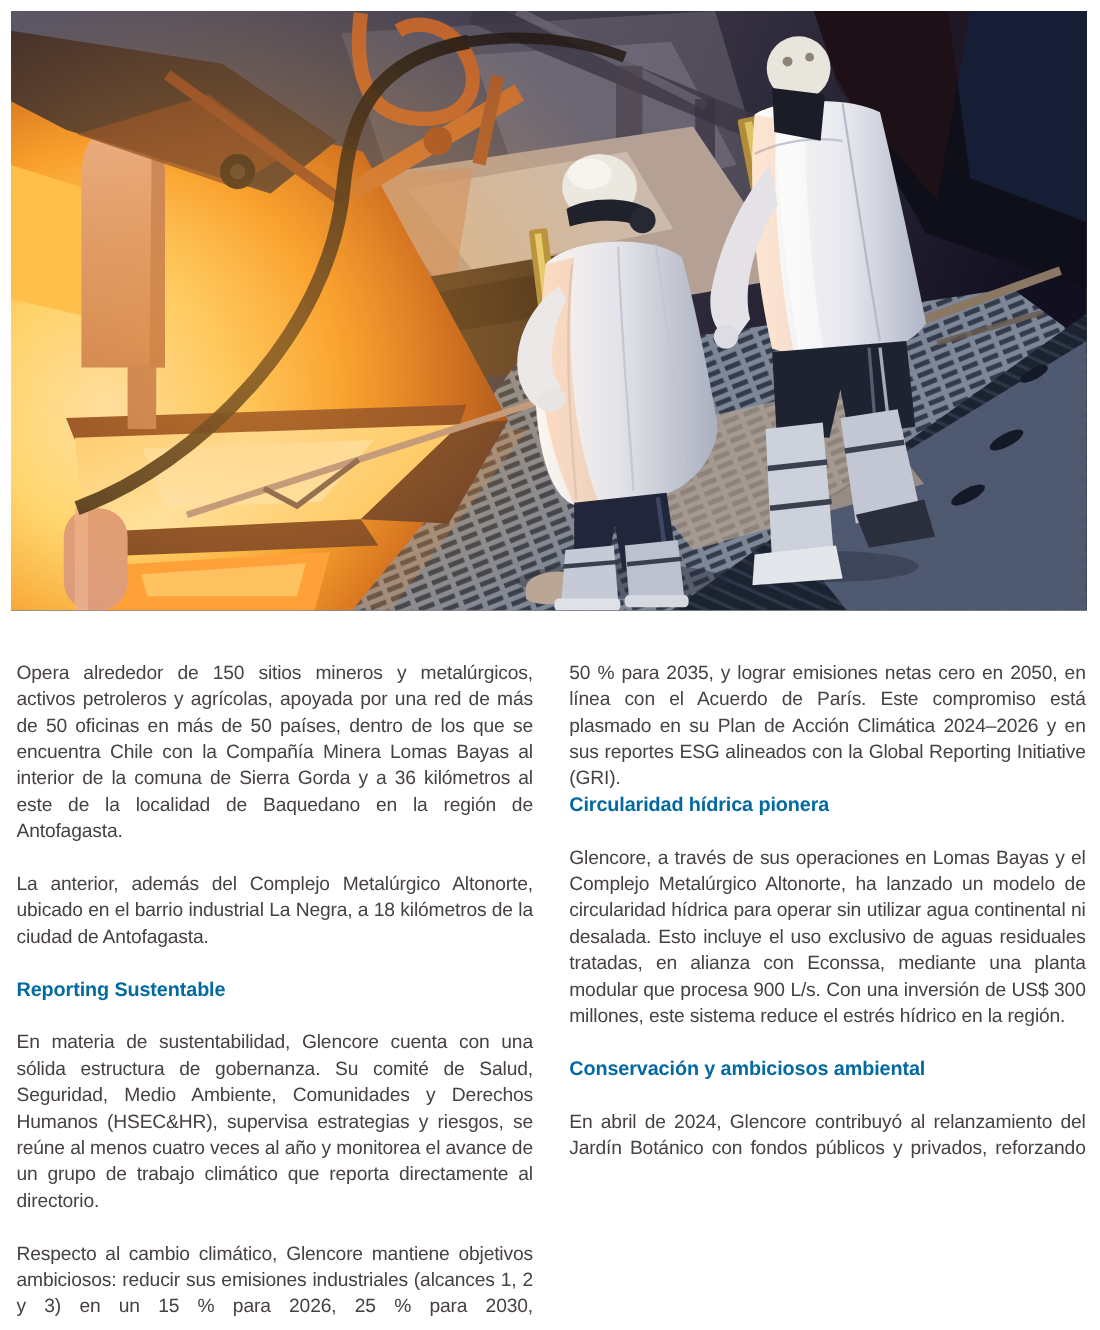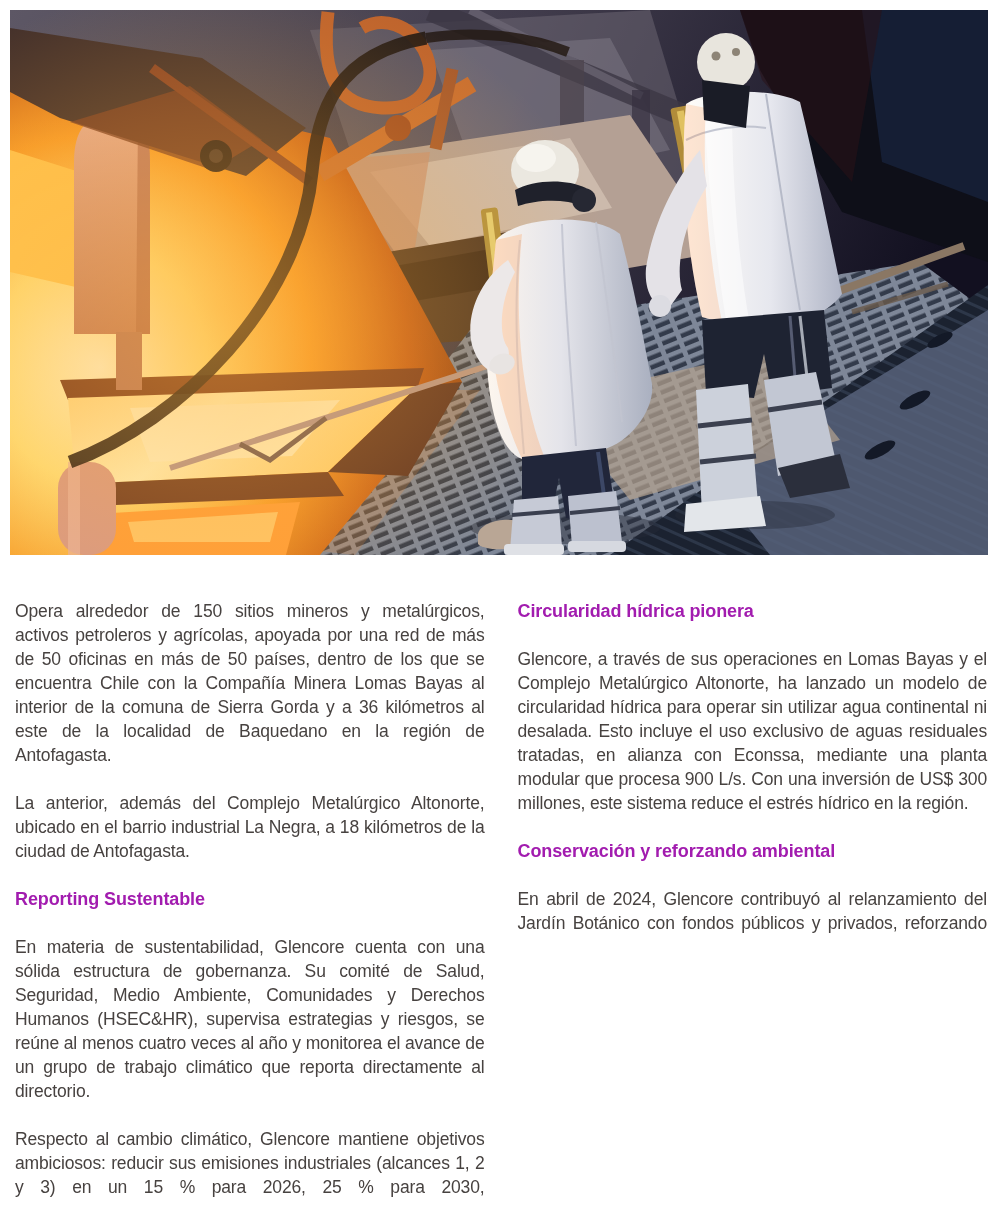--- a/index.html
+++ b/index.html
@@ -37,21 +37,21 @@
     text-justify: inter-word;
   }
   .col p.no-gap { margin-bottom: 0; }
   .col p.continues { text-align-last: justify; margin-bottom: 0; }
 
   .col h2 {
     margin: 0 0 24px 0;
     font-size: 18px;
     line-height: 24px;
     font-weight: 700;
-    color: #a21caf;
+    color: #0369a1;
     letter-spacing: -0.1px;
   }
 </style>
 </head>
 <body>
 
 <div class="page">
 
   <figure class="hero">
     <svg viewBox="0 0 978 545" preserveAspectRatio="none" role="img">
@@ -227,20 +227,21 @@
 
   <div class="content">
     <div class="col">
       <p>Opera alrededor de 150 sitios mineros y metalúrgicos, activos petroleros y agrícolas, apoyada por una red de más de 50 oficinas en más de 50 países, dentro de los que se encuentra Chile con la Compañía Minera Lomas Bayas al interior de la comuna de Sierra Gorda y a 36 kilómetros al este de la localidad de Baquedano en la región de Antofagasta.</p>
       <p>La anterior, además del Complejo Metalúrgico Altonorte, ubicado en el barrio industrial La Negra, a 18 kilómetros de la ciudad de Antofagasta.</p>
       <h2>Reporting Sustentable</h2>
       <p>En materia de sustentabilidad, Glencore cuenta con una sólida estructura de gobernanza. Su comité de Salud, Seguridad, Medio Ambiente, Comunidades y Derechos Humanos (HSEC&amp;HR), supervisa estrategias y riesgos, se reúne al menos cuatro veces al año y monitorea el avance de un grupo de trabajo climático que reporta directamente al directorio.</p>
       <p class="continues">Respecto al cambio climático, Glencore mantiene objetivos ambiciosos: reducir sus emisiones industriales (alcances 1, 2 y 3) en un 15 % para 2026, 25 % para 2030,</p>
     </div>
     <div class="col">
+      <p class="no-gap">50 % para 2035, y lograr emisiones netas cero en 2050, en línea con el Acuerdo de París. Este compromiso está plasmado en su Plan de Acción Climática 2024–2026 y en sus reportes ESG alineados con la Global Reporting Initiative (GRI).</p>
       <h2>Circularidad hídrica pionera</h2>
       <p>Glencore, a través de sus operaciones en Lomas Bayas y el Complejo Metalúrgico Altonorte, ha lanzado un modelo de circularidad hídrica para operar sin utilizar agua continental ni desalada. Esto incluye el uso exclusivo de aguas residuales tratadas, en alianza con Econssa, mediante una planta modular que procesa 900 L/s. Con una inversión de US$ 300 millones, este sistema reduce el estrés hídrico en la región.</p>
-      <h2>Conservación y reforzando ambiental</h2>
+      <h2>Conservación y ambiciosos ambiental</h2>
       <p class="continues">En abril de 2024, Glencore contribuyó al relanzamiento del Jardín Botánico con fondos públicos y privados, reforzando</p>
     </div>
   </div>
 
 </div>
 
 </body></html>

